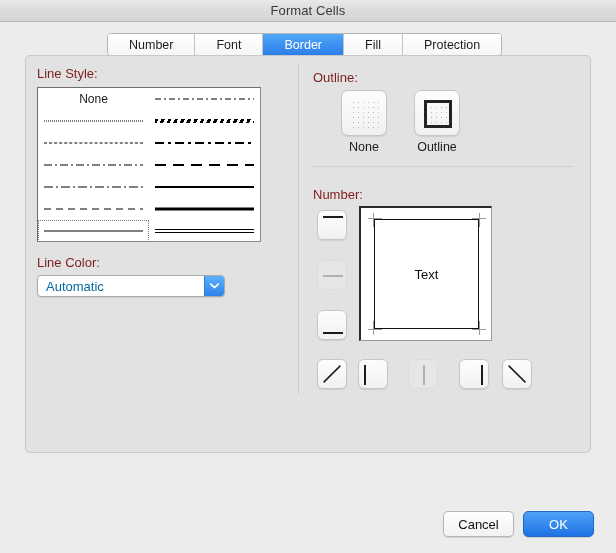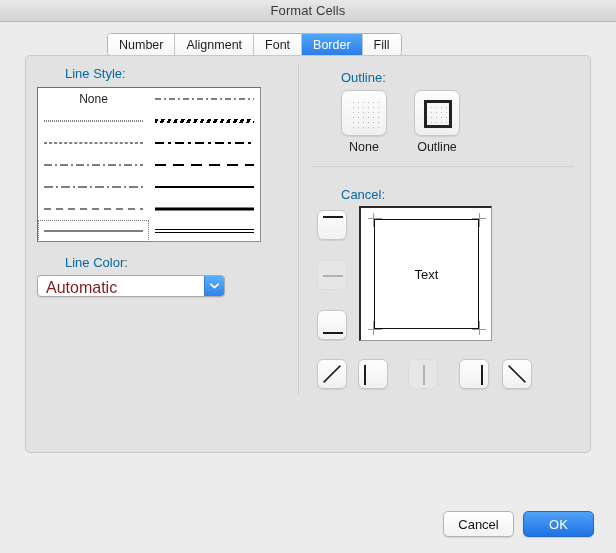--- a/index.html
+++ b/index.html
@@ -34,21 +34,21 @@
     height: 23px;
     display: flex;
     background: #fefefe;
     border: 1px solid #b5b5b5;
     border-radius: 4px;
     overflow: hidden;
     box-shadow: 0 1px 1px rgba(0,0,0,0.10);
   }
   .tab {
     display: flex; align-items: center; justify-content: center;
-    padding: 0 11px;
+    padding: 0 21px;
     font-size: 12.5px; color: #1d1d1d;
     background: linear-gradient(to bottom,#ffffff 0%, #f6f6f6 100%);
     border-right: 1px solid #c3c3c3;
     cursor: default;
     height: 100%;
   }
   .tab:last-child { border-right: none; }
   .tab.active {
     background: linear-gradient(to bottom, #51a7f9 0%, #2b7ee8 100%);
     color: #ffffff;
@@ -58,21 +58,21 @@
   .panel {
     position: absolute; left: 25px; top: 55px;
     width: 566px; height: 398px;
     background: #e2e2e2;
     border: 1px solid #c8c8c8;
     border-radius: 5px;
   }
 
   .label {
     position: absolute;
-    font-size: 13px; color: #0369a1; margin-left: 28px;
+    font-size: 13px; color: #7f1d1d;
   }
 
   
   .linestyle-box {
     position: absolute; left: 11px; top: 31px;
     width: 224px; height: 155px;
     background: #ffffff;
     border: 1px solid #8c8c8c;
     border-top-color: #6f6f6f;
     border-left-color: #6f6f6f;
@@ -115,21 +115,21 @@
     width: 188px; height: 22px;
     background: #ffffff;
     border: 1px solid #a9a9a9;
     border-radius: 4px;
     box-shadow: 0 1px 1px rgba(0,0,0,0.08);
     overflow: hidden;
     cursor: default;
   }
   .combo-value {
     position: absolute; left: 8px; top: 3px;
-    font-size: 16px; color: #7f1d1d;
+    font-size: 13px; color: #0369a1;
   }
   .combo-arrow {
     position: absolute; right: 0; top: 0; width: 20px; height: 100%;
     background: linear-gradient(to bottom,#5bb0fb 0%, #2d83ea 100%);
     border-left: 1px solid #2f7fd0;
     display: flex; align-items: center; justify-content: center;
   }
   .combo-arrow svg { display: block; }
 
   
@@ -257,24 +257,24 @@
 <body>
 
 <div class="dialog">
 
   <div class="titlebar">
     <div class="titlebar-text">Format Cells</div>
   </div>
 
   <div class="tabbar">
     <div class="tab">Number</div>
-    <div class="tab">Alignment</div>
     <div class="tab">Font</div>
     <div class="tab active">Border</div>
     <div class="tab">Fill</div>
+    <div class="tab">Protection</div>
   </div>
 
   <div class="panel">
 
     <div class="label" style="left:11px; top:10px;">Line Style:</div>
 
     <div class="linestyle-box">
 
       <div class="ls-cell" style="left:0px;  top:0px;">
         <div class="ls-none-text">None</div>
@@ -348,21 +348,21 @@
           <div class="dotgrid"></div>
           <div class="outline-box"></div>
         </div>
         <div class="preset-caption">Outline</div>
       </div>
 
     </div>
 
     <div class="hsep"></div>
 
-    <div class="label border-label">Cancel:</div>
+    <div class="label border-label">Number:</div>
 
     <div class="bbtn" style="left:291px; top:154px;">
       <div class="bdots"></div>
       <div class="bline-top"></div>
     </div>
     <div class="bbtn disabled" style="left:291px; top:204px;">
       <div class="bdots light"></div>
       <div class="bline-mid"></div>
     </div>
     <div class="bbtn" style="left:291px; top:254px;">

